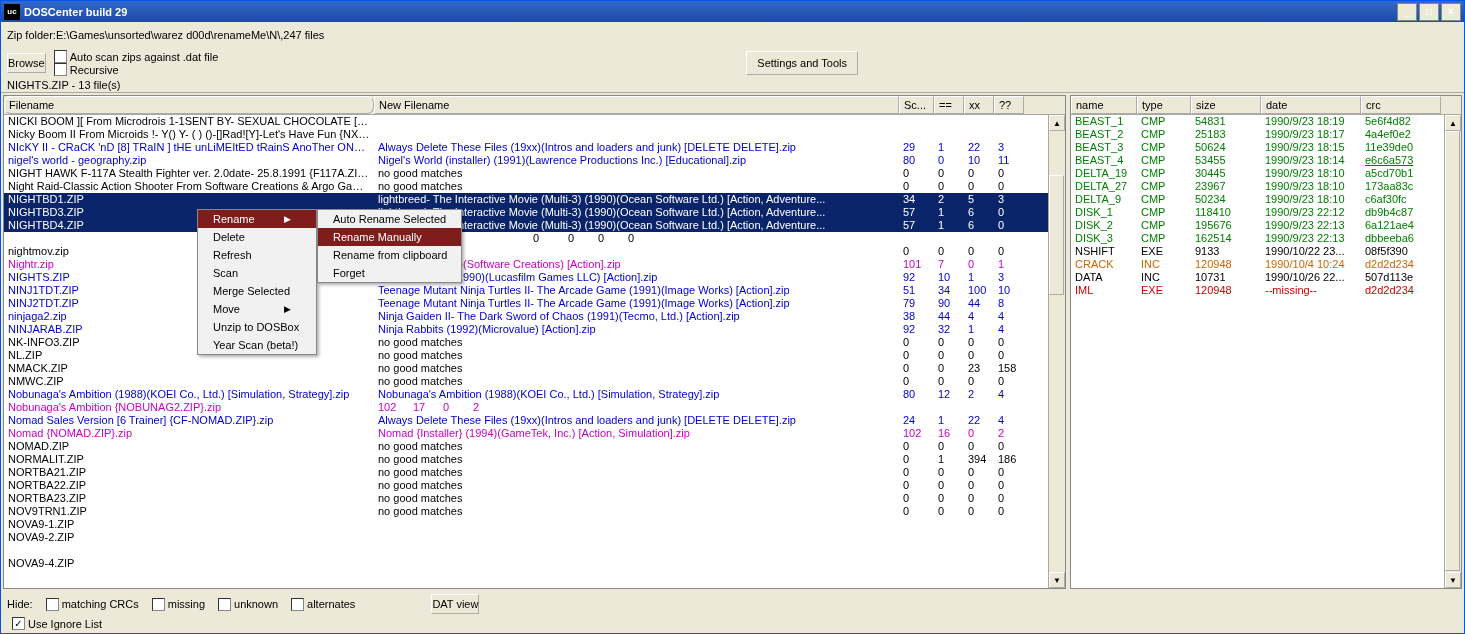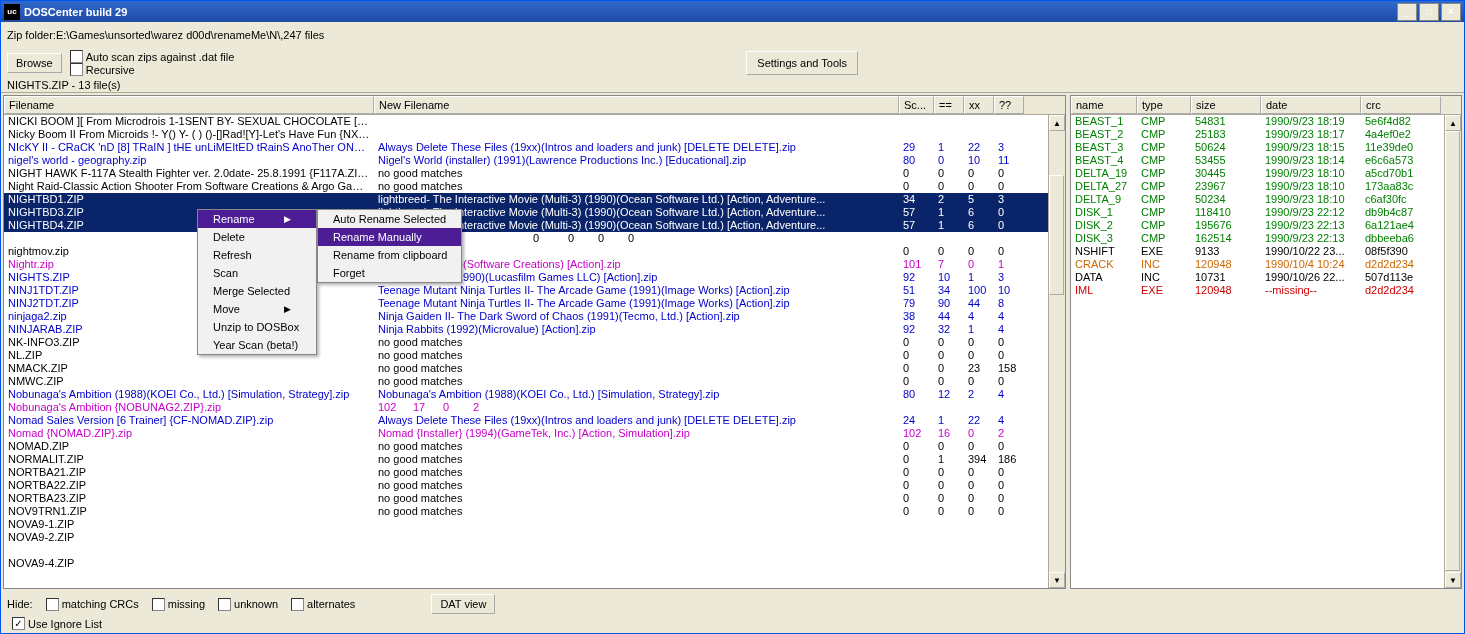--- a/index.html
+++ b/index.html
@@ -5,41 +5,41 @@
 * { margin: 0; padding: 0; box-sizing: border-box; font-family: Tahoma, Arial, sans-serif; font-size: 11px; }
 body { background: #ece9d8; overflow: hidden; }
 .window { width: 1465px; height: 634px; background: #ece9d8; border: 1px solid #0055ea; display: flex; flex-direction: column; }
 .titlebar { height: 21px; background: linear-gradient(#3068cc, #1e4aa3); color: white; display: flex; align-items: center; padding: 0 3px; font-weight: bold; }
 .titlebar .icon { width: 16px; height: 16px; background: #000; margin-right: 4px; display: inline-flex; align-items: center; justify-content: center; font-size: 8px; color: #fff; }
 .titlebar .title { flex: 1; }
 .titlebar .winbtns { display: flex; gap: 2px; }
 .winbtn { width: 20px; height: 18px; background: #ece9d8; border: 1px solid #888; font-size: 10px; display: flex; align-items: center; justify-content: center; cursor: pointer; }
 .toprow { padding: 7px 6px; }
 .toolbar { display: flex; align-items: center; padding: 2px 6px; gap: 3px; }
-.btn { background: #ece9d8; border: 1px solid #aca899; padding: 3px 8px; cursor: pointer; }
+.btn { background: #ece9d8; border: 1px solid #aca899; padding: 3px 0; cursor: pointer; }
 .btn.raised { border: 1px outset #fff; }
 .checkbox-wrap { display: flex; align-items: center; gap: 3px; margin-left: 5px; }
 .checkbox { width: 13px; height: 13px; background: white; border: 1px inset #888; cursor: pointer; display: flex; align-items: center; justify-content: center; font-size: 10px; }
 .statusline { padding: 1px 6px; }
 .main { flex: 1; display: flex; border-top: 1px solid #aca899; overflow: hidden; }
 .left { flex: 1; display: flex; flex-direction: column; border: 1px solid #888; margin: 2px; background: white; position: relative; }
 .right { width: 392px; display: flex; flex-direction: column; border: 1px solid #888; margin: 2px; background: white; }
 .thead { display: flex; background: #ece9d8; border-bottom: 1px solid #aca899; }
 .th { border: 1px outset #fff; padding: 2px 4px; font-weight: normal; overflow: hidden; white-space: nowrap; cursor: pointer; background: #ece9d8; }
 .tbody { flex: 1; overflow: hidden; position: relative; }
 .row { display: flex; height: 13px; line-height: 13px; white-space: nowrap; }
 .row.sel { background: #0a246a; color: white !important; }
 .row.sel .cell { color: white !important; }
 .cell { padding: 0 4px; overflow: hidden; text-overflow: ellipsis; }
 .scrollbar { width: 17px; background: #ece9d8; border-left: 1px solid #aca899; position: relative; }
 .sb-btn { width: 16px; height: 16px; background: #ece9d8; border: 1px outset #fff; display: flex; align-items: center; justify-content: center; font-size: 8px; cursor: pointer; }
 .sb-thumb { width: 15px; background: #ece9d8; border: 1px outset #fff; position: absolute; left: 0; }
 .ctx { position: absolute; background: #f1f1f1; border: 1px solid #888; box-shadow: 2px 2px 3px rgba(0,0,0,0.3); z-index: 100; }
 .ctx-item { padding: 3px 25px 3px 15px; cursor: pointer; white-space: nowrap; display: flex; justify-content: space-between; align-items: center; }
-.ctx-item.hl { background: #4c1d95; color: white; }
+.ctx-item.hl { background: #7f1d1d; color: white; }
 .ctx-arrow { font-size: 9px; margin-left: 20px; }
 .bottom { padding: 3px 6px; display: flex; align-items: center; gap: 8px; }
 .c-black { color: #000; }
 .c-blue { color: #0000cc; }
 .c-mag { color: #c800c8; }
 .c-green { color: #008000; }
 .c-red { color: #cc0000; }
 .c-orange { color: #cc6600; }
 </style>
 </head>
@@ -72,21 +72,21 @@
     </div>
     <div style="flex:1"></div>
     <button class="btn raised" style="margin-right:600px;padding:5px 10px;">Settings and Tools</button>
   </div>
 
   <div class="statusline">NIGHTS.ZIP - 13 file(s)</div>
 
   <div class="main">
     <div class="left">
       <div class="thead" id="left-head">
-          <div class="th" style="width: 370px;">Filename</div>
+          <div class="th" style="width: 370px; border-radius: 7px;">Filename</div>
           <div class="th" style="width: 525px;">New Filename</div>
           <div class="th" style="width: 35px;">Sc...</div>
           <div class="th" style="width: 30px;">==</div>
           <div class="th" style="width: 30px;">xx</div>
           <div class="th" style="width: 30px;">??</div>
         </div>
       <div style="flex:1;display:flex;">
         <div class="tbody" id="left-body" style="flex:1;">
             <div class="row c-black">
               <div class="cell" style="width: 370px;">NICKI BOOM ][ From Microdrois 1-1SENT BY- SEXUAL CHOCOLATE [PE...</div>
@@ -426,21 +426,21 @@
               <div class="cell" style="width: 54px;">CMP</div>
               <div class="cell" style="width: 70px;">50624</div>
               <div class="cell" style="width: 100px;">1990/9/23 18:15</div>
               <div class="cell" style="width: 80px;">11e39de0</div>
             </div>
             <div class="row c-green">
               <div class="cell" style="width: 66px;">BEAST_4</div>
               <div class="cell" style="width: 54px;">CMP</div>
               <div class="cell" style="width: 70px;">53455</div>
               <div class="cell" style="width: 100px;">1990/9/23 18:14</div>
-              <div class="cell" style="width: 80px;">e6c6a573</div>
+              <div class="cell" style="width: 80px; text-decoration: underline;">e6c6a573</div>
             </div>
             <div class="row c-green">
               <div class="cell" style="width: 66px;">DELTA_19</div>
               <div class="cell" style="width: 54px;">CMP</div>
               <div class="cell" style="width: 70px;">30445</div>
               <div class="cell" style="width: 100px;">1990/9/23 18:10</div>
               <div class="cell" style="width: 80px;">a5cd70b1</div>
             </div>
             <div class="row c-green">
               <div class="cell" style="width: 66px;">DELTA_27</div>

